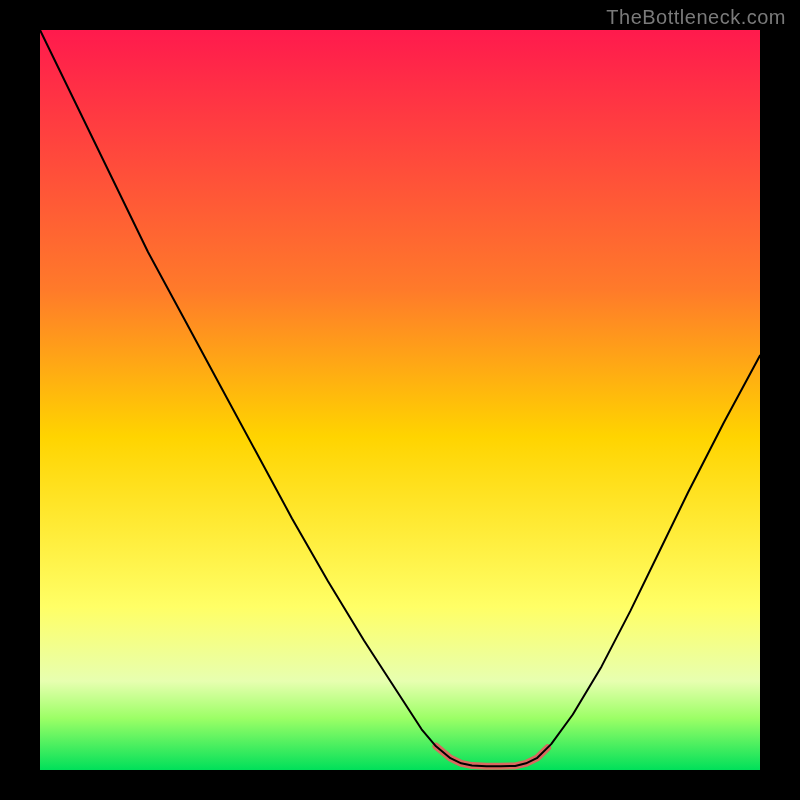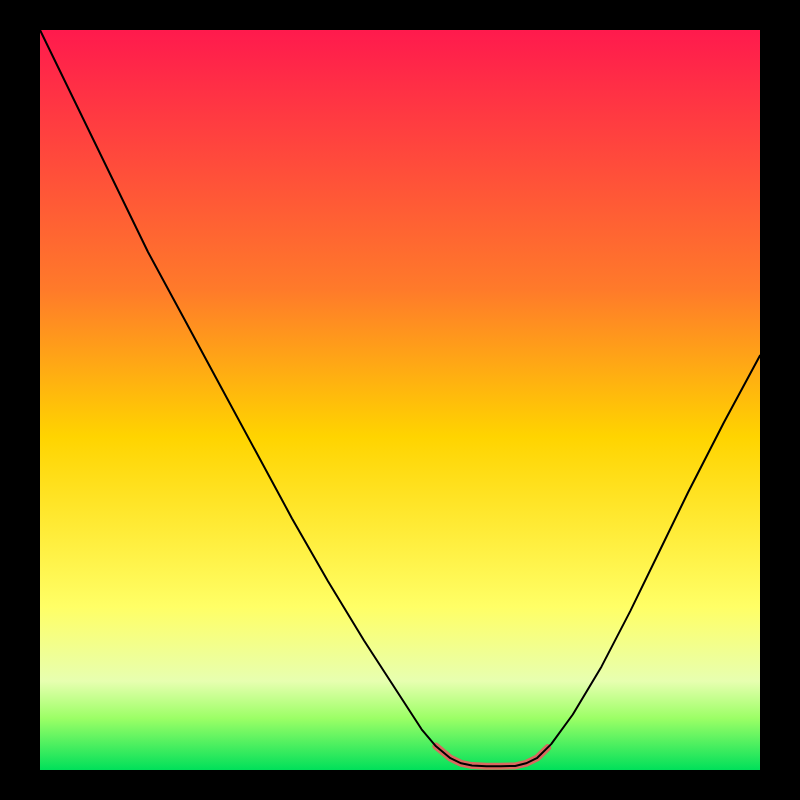--- a/index.html
+++ b/index.html
@@ -32,20 +32,21 @@
     position: absolute;
     top: 0;
     left: 0;
   }
 </style>
 </head>
 <body>
 
 <div class="frame">
 
+  <div class="watermark">TheBottleneck.com</div>
 
   <svg id="chart-svg" width="800" height="800" viewBox="0 0 800 800">
     <defs>
       <linearGradient id="bg-grad" x1="0" y1="0" x2="0" y2="1">
           <stop offset="0%" stop-color="#ff1a4d"></stop>
           <stop offset="35%" stop-color="#ff7a2a"></stop>
           <stop offset="55.00000000000001%" stop-color="#ffd400"></stop>
           <stop offset="78%" stop-color="#ffff66"></stop>
           <stop offset="88%" stop-color="#e7ffb0"></stop>
           <stop offset="93%" stop-color="#9cff66"></stop>

